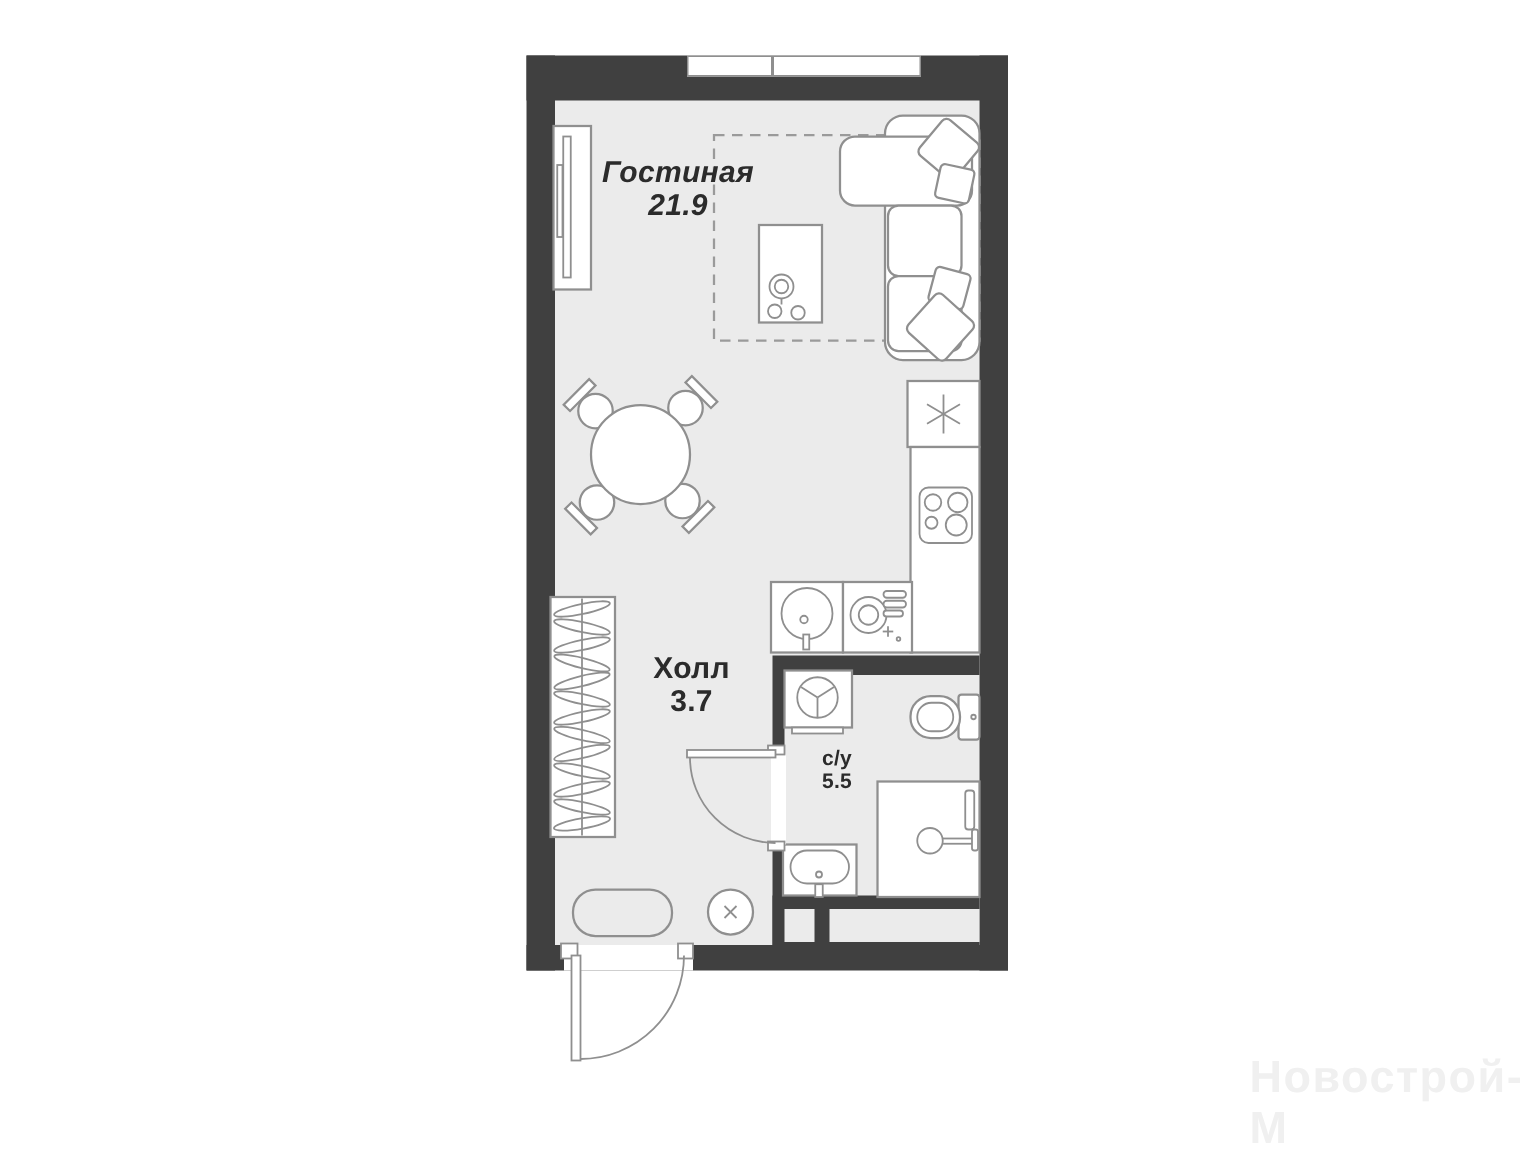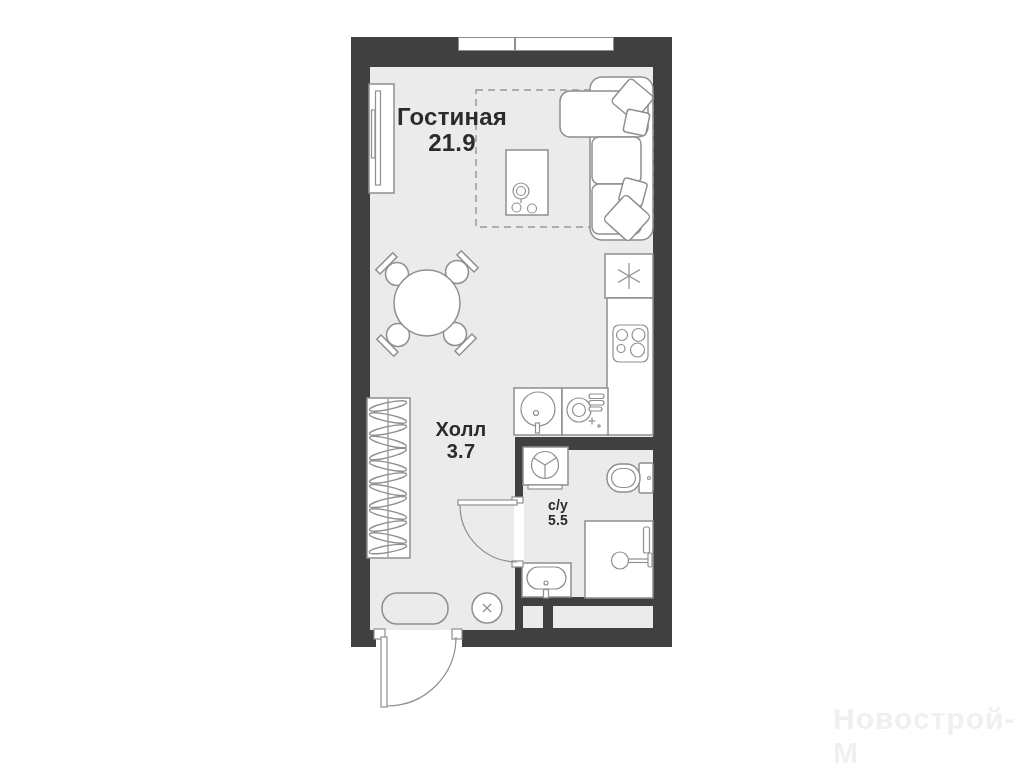--- a/index.html
+++ b/index.html
@@ -216,25 +216,25 @@
 
     <g>
       <rect class="gap" x="376" y="630" width="86" height="17"></rect>
       <rect class="bx1" x="374" y="629" width="11" height="10"></rect>
       <rect class="bx1" x="452" y="629" width="10" height="10"></rect>
       <path class="st1" d="M 387 706 A 69 69 0 0 0 456 637"></path>
       <rect class="bx1" x="381" y="637" width="6" height="70"></rect>
     </g>
   </svg>
 
-  <div class="lbl" style="left:382px;top:104px;font-size:24px;">
+  <div class="lbl" style="left:382px;top:104px;font-size:20px;font-style:italic;">
     <span>Гостиная</span><br>
     <span>21.9</span>
   </div>
-  <div class="lbl" style="left:391px;top:418px;font-size:20px;">
+  <div class="lbl" style="left:391px;top:435px;font-size:20px;">
     <span>Холл</span><br>
     <span>3.7</span>
   </div>
   <div class="lbl" style="left:488px;top:498px;font-size:14px;">
     <span>с/у</span><br>
     <span>5.5</span>
   </div>
 
   <div class="watermark" style="left:833px;top:702px;">Новострой-М</div>
 </div>

